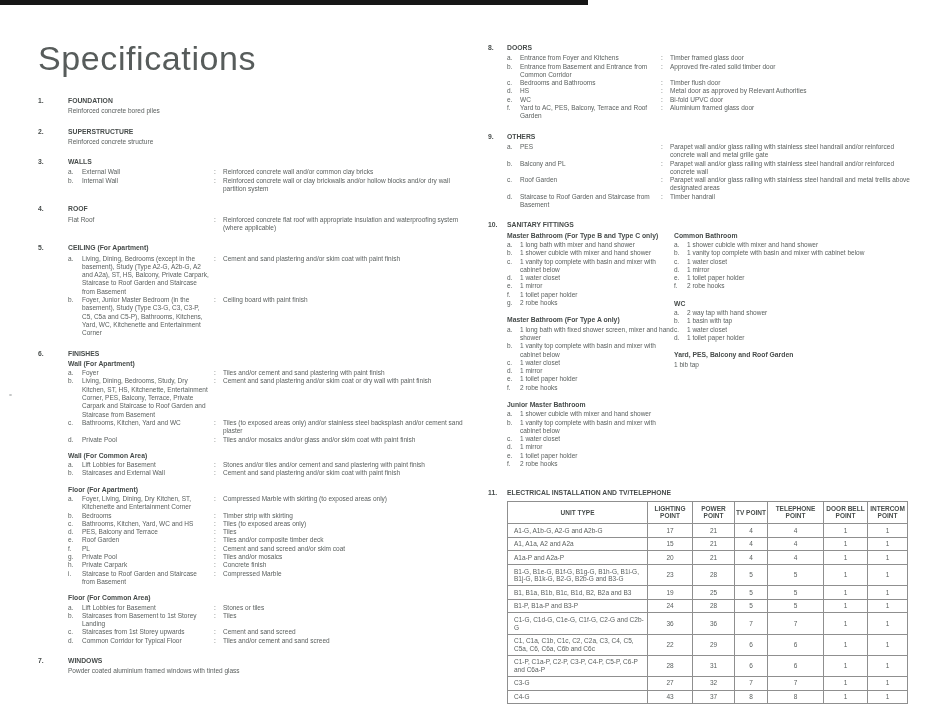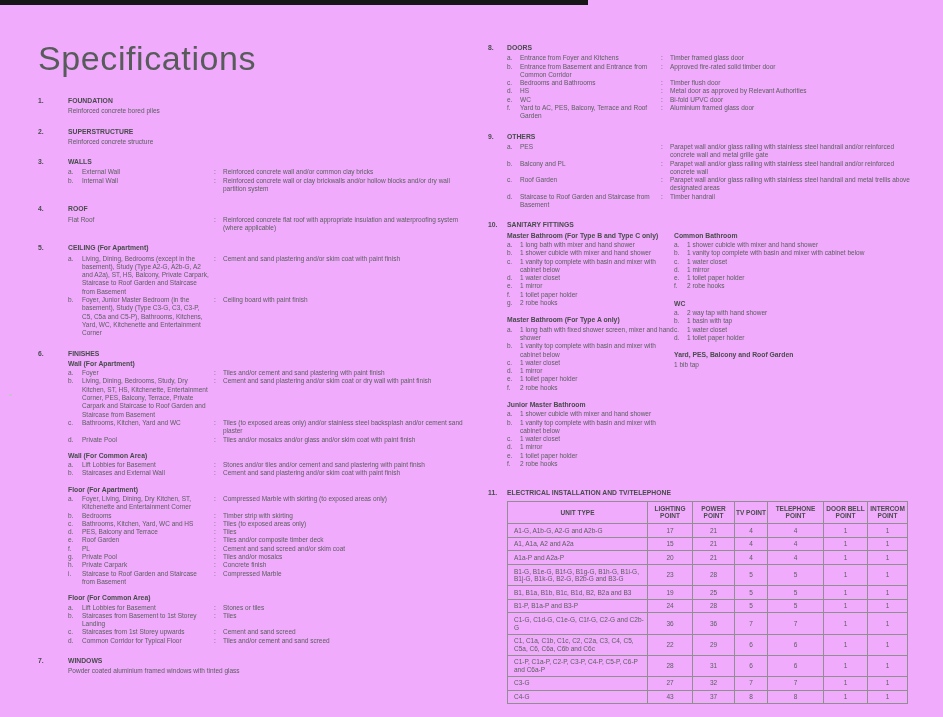--- a/index.html
+++ b/index.html
@@ -1,19 +1,19 @@
 <!DOCTYPE html>
 <html><head>
 <meta charset="utf-8">
 <style>
   * { margin:0; padding:0; box-sizing:border-box; }
   html,body { background:#e8e8e8; }
   .page {
     position:relative; width:943px; height:717px; margin:0 auto;
-    background:#f0abfc; overflow:hidden;
+    background:#ffffff; overflow:hidden;
     font-family:"Liberation Sans","DejaVu Sans",sans-serif;
     color:#5b605f;
   }
   .topbar { position:absolute; top:0; left:0; width:588px; height:5px; background:#161616; }
   .speck { position:absolute; left:9px; top:394px; width:3px; height:2px; background:#c2c4c4; border-radius:50%; }
   .columns { display:flex; padding:40px 0 0 38px; }
   .col-left  { width:425px; flex-shrink:0; }
   .col-right { width:430px; flex-shrink:0; margin-left:25px; padding-top:4px; }
   .title {
     font-size:34px; font-weight:300; letter-spacing:0.6px;

